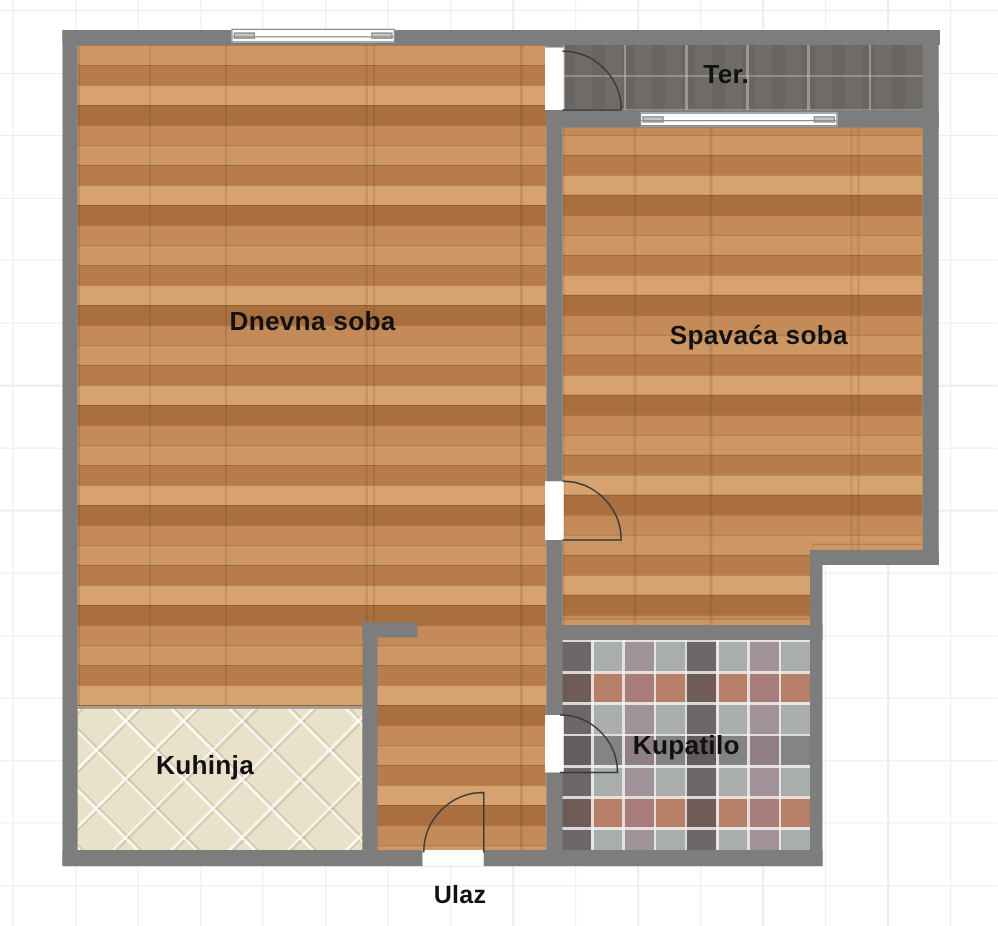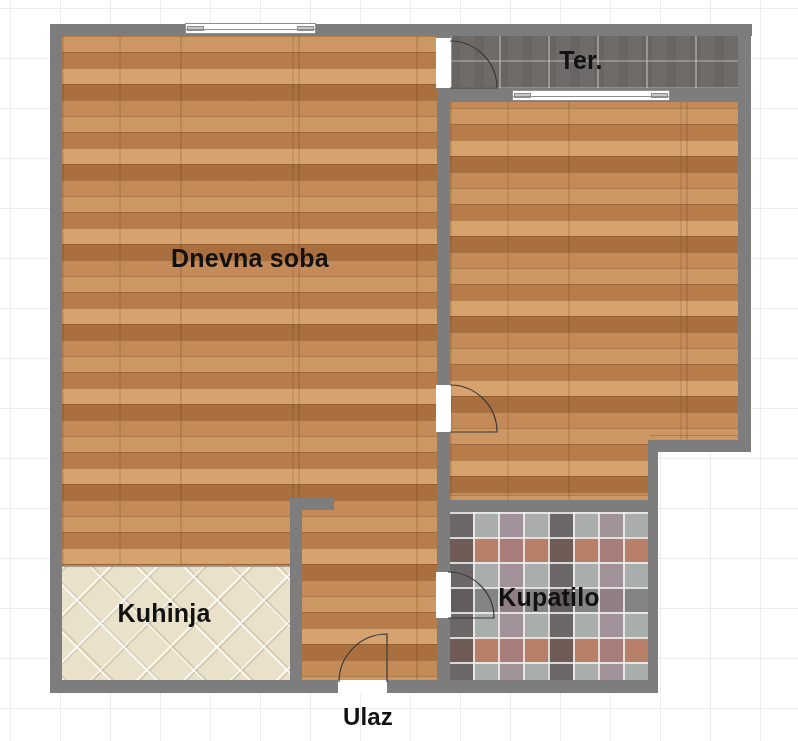--- a/index.html
+++ b/index.html
@@ -68,21 +68,21 @@
   .window .mid{
     position:absolute;left:0;right:0;top:50%;height:1px;background:#8e8e8e;
   }
   
   svg.doors{position:absolute;left:0;top:0;z-index:7;pointer-events:none;}
   svg.doors path{fill:none;stroke:#3a3a3a;stroke-width:1.2px;}
   
   .room-label{
     position:absolute;z-index:9;
     transform:translate(-50%,-50%);
-    font-weight:bold;font-size:25px;color:#111;
+    font-weight:bold;font-size:21px;color:#111;
     white-space:nowrap;letter-spacing:.2px;
   }
   .z1{z-index:1}.z2{z-index:2}.z3{z-index:3}.z4{z-index:4}.z5{z-index:5}
 </style>
 </head>
 <body>
 
 <div class="plan">
 
   <div class="abs wood z1" style="left:62px;top:36px;width:375px;height:644px;"></div>
@@ -121,18 +121,19 @@
   </div>
 
   <svg class="doors" width="798" height="741" viewBox="0 0 798 741">
     <path d="M450,41 A47,47 0 0 1 497,88 L450,88"></path>
     <path d="M450,385 A47,47 0 0 1 497,432 L450,432"></path>
     <path d="M448,572 A46,46 0 0 1 494,618 L448,618"></path>
     <path d="M339,682 A48,48 0 0 1 387,634 L387,682"></path>
   </svg>
 
   <div class="room-label" style="left:250px;top:258px;">Dnevna soba</div>
+  <div class="room-label" style="left:607px;top:269px;">Spavaća soba</div>
   <div class="room-label" style="left:581px;top:60px;">Ter.</div>
   <div class="room-label" style="left:164px;top:613px;">Kuhinja</div>
   <div class="room-label" style="left:549px;top:597px;">Kupatilo</div>
-  <div class="room-label" style="left:368px;top:717px;font-size:24px;">Ulaz</div>
+  <div class="room-label" style="left:368px;top:717px;font-size:20px;">Ulaz</div>
 
 </div>
 
 </body></html>

